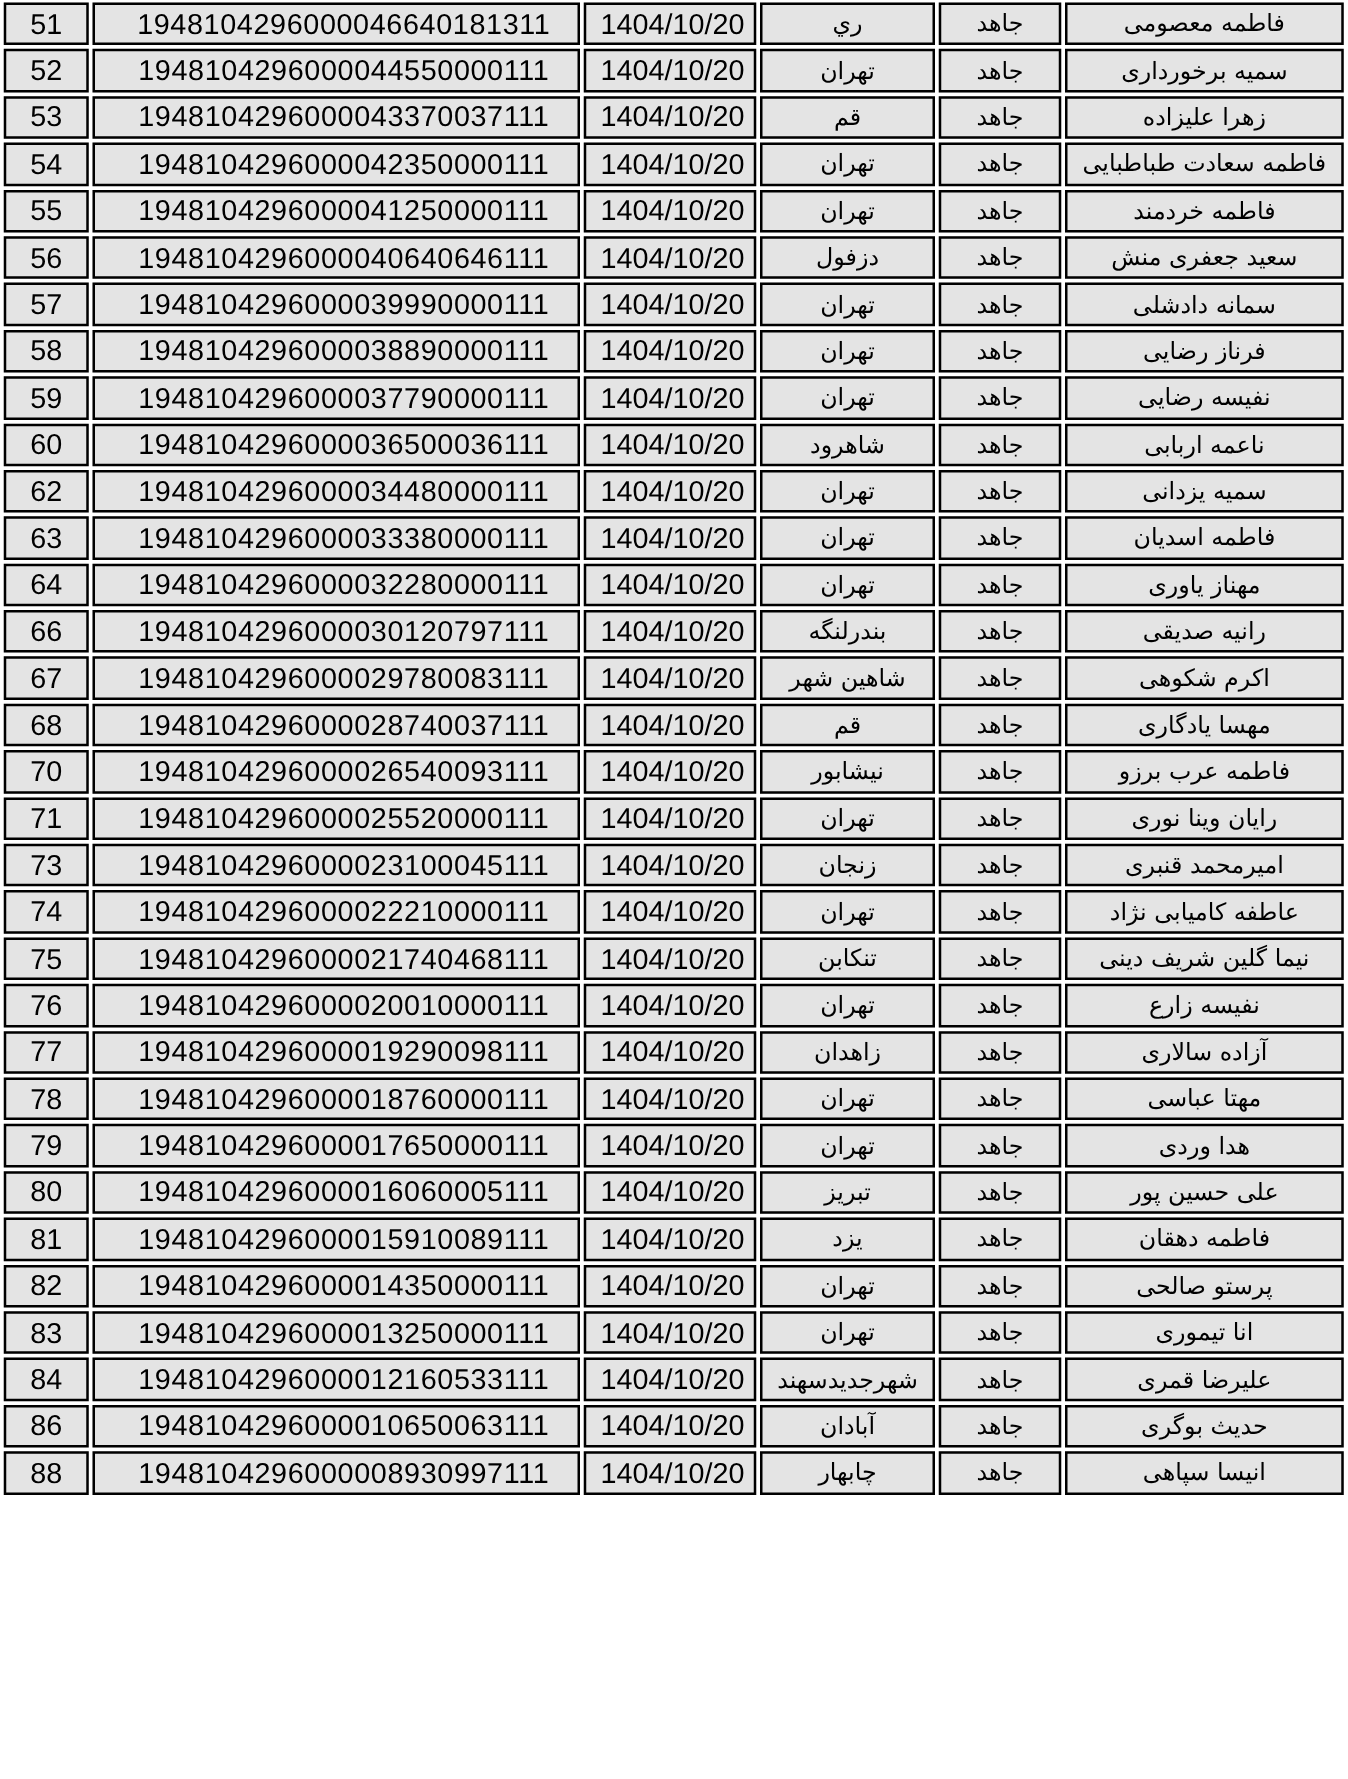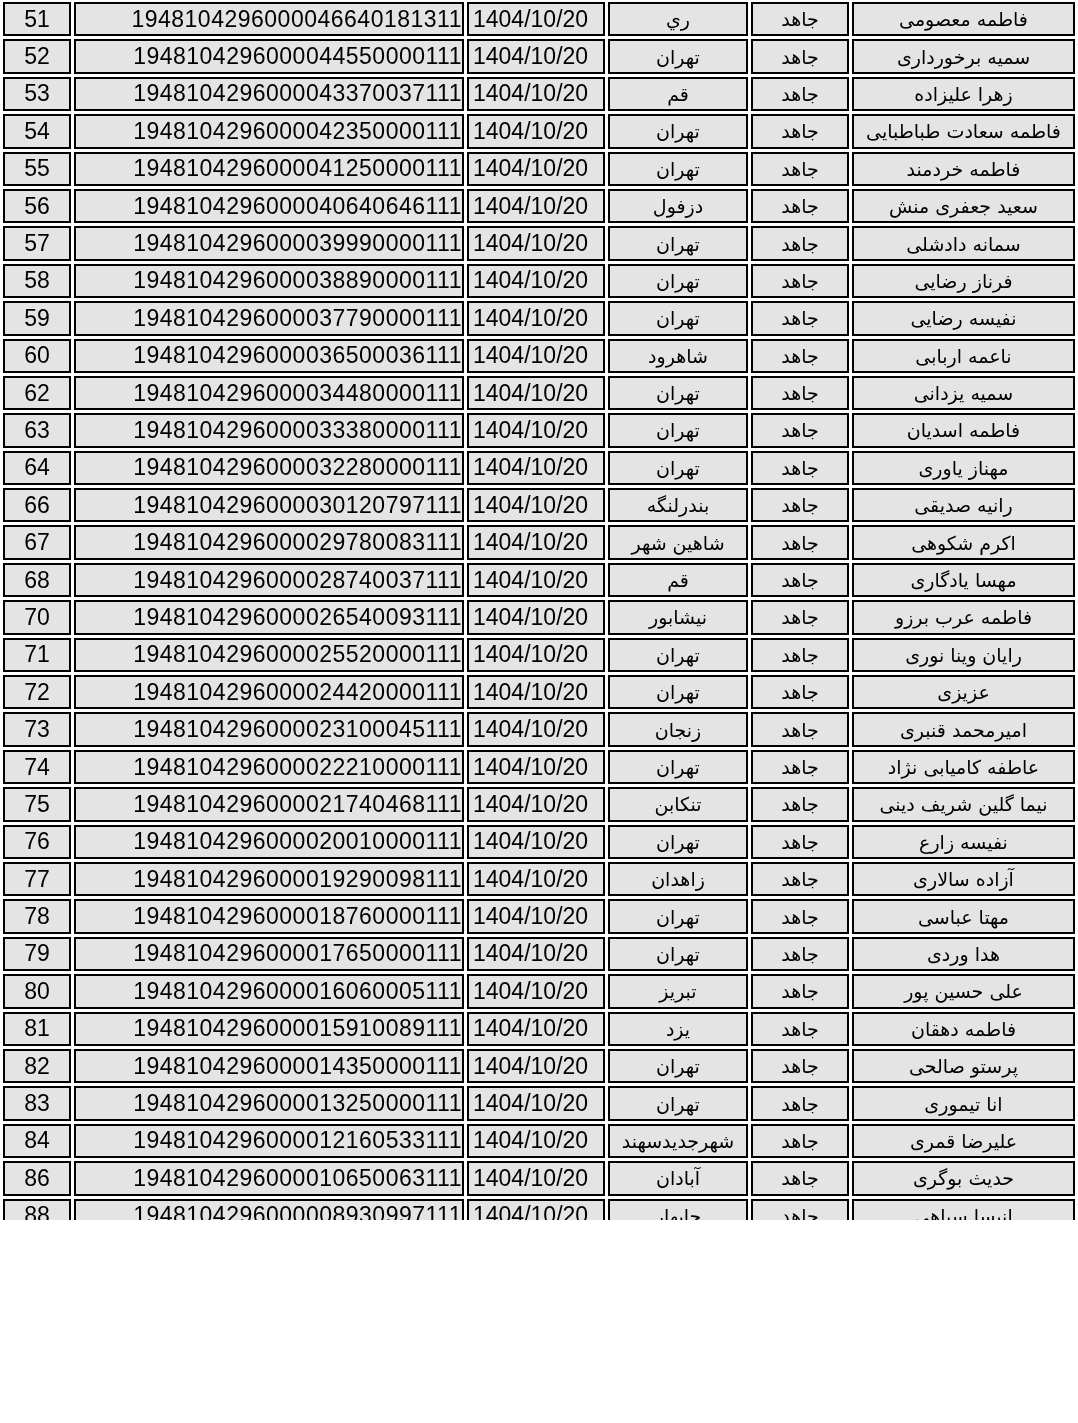--- a/index.html
+++ b/index.html
@@ -3,21 +3,21 @@
 <meta charset="utf-8">
 <style>
   html, body {
     margin: 0;
     padding: 0;
     background: #ffffff;
     width: 1078px;
   }
   .page {
     width: 1078px;
-    height: 1220px;
+    height: 1423px;
     overflow: hidden;
     background: #ffffff;
   }
   table.records {
     border-collapse: separate;
     border-spacing: 3px;
     table-layout: fixed;
     width: 1078px;
     margin-top: -1px;
   }
@@ -31,28 +31,28 @@
     padding: 0;
     vertical-align: middle;
     color: #000000;
   }
   td.c-rownum {
     text-align: center;
     font-family: "Liberation Sans", "DejaVu Sans", sans-serif;
     font-size: 23px;
   }
   td.c-number {
-    text-align: right;
+    text-align: center;
     padding-left: 12px;
     font-family: "Liberation Sans", "DejaVu Sans", sans-serif;
     font-size: 23px;
     letter-spacing: 0.5px;
   }
   td.c-date {
-    text-align: left;
+    text-align: center;
     padding-left: 4px;
     font-family: "Liberation Sans", "DejaVu Sans", sans-serif;
     font-size: 23px;
   }
   td.c-city, td.c-status, td.c-name {
     direction: rtl;
     text-align: center;
     font-family: "DejaVu Sans", sans-serif;
     font-size: 19px;
   }
@@ -209,28 +209,20 @@
         </tr>
         <tr>
           <td class="c-rownum">71</td>
           <td class="c-number">1948104296000025520000111</td>
           <td class="c-date">1404/10/20</td>
           <td class="c-city">تهران</td>
           <td class="c-status">جاهد</td>
           <td class="c-name">رایان وینا نوری</td>
         </tr>
         <tr>
-          <td class="c-rownum">72</td>
-          <td class="c-number">1948104296000024420000111</td>
-          <td class="c-date">1404/10/20</td>
-          <td class="c-city">تهران</td>
-          <td class="c-status">جاهد</td>
-          <td class="c-name">عزیزی</td>
-        </tr>
-        <tr>
           <td class="c-rownum">73</td>
           <td class="c-number">1948104296000023100045111</td>
           <td class="c-date">1404/10/20</td>
           <td class="c-city">زنجان</td>
           <td class="c-status">جاهد</td>
           <td class="c-name">امیرمحمد قنبری</td>
         </tr>
         <tr>
           <td class="c-rownum">74</td>
           <td class="c-number">1948104296000022210000111</td>

